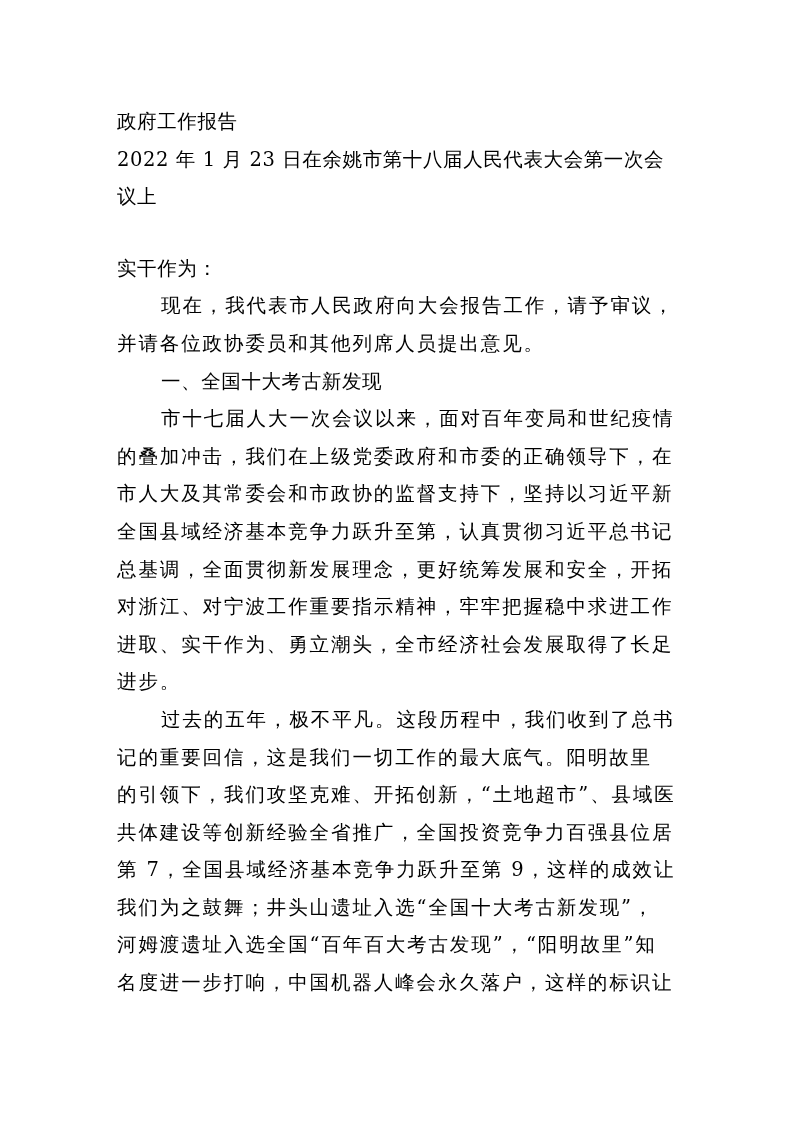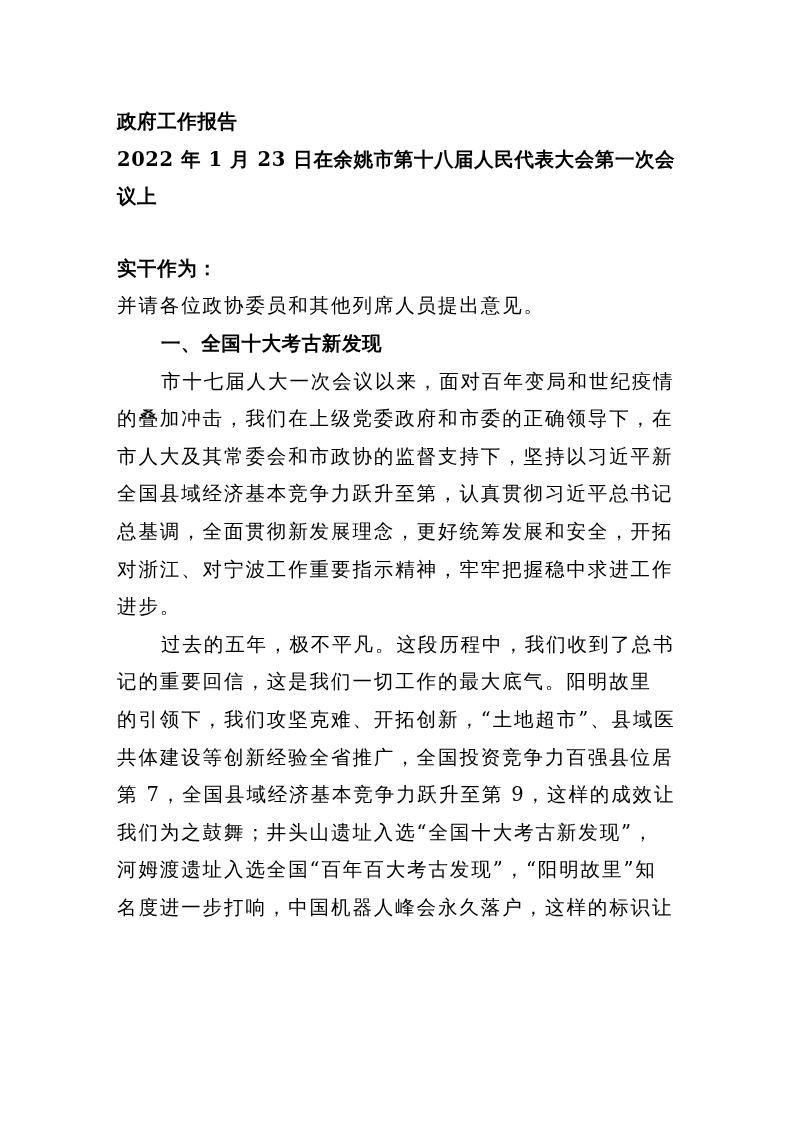--- a/index.html
+++ b/index.html
@@ -22,21 +22,21 @@
       width: 562px;
     }
     .line {
       height: 37.6px;
       line-height: 37.6px;
       font-size: 19.5px;
       white-space: nowrap;
       letter-spacing: 1.9px;
     }
     .bold {
-      font-weight: bold;
+      font-weight: normal;
       letter-spacing: 0.6px;
     }
     .indent {
       padding-left: 44px;
     }
     .spacer {
       height: 34px;
     }
   </style>
 </head>
@@ -45,32 +45,34 @@
 <div class="page">
   <div class="line bold">政府工作报告</div>
   <div class="line bold">2022 年 1 月 23 日在余姚市第十八届人民代表大会第一次会</div>
   <div class="line bold">议上</div>
 
   <div class="spacer"></div>
 
   <div class="line bold">实干作为：</div>
 
   <div>
+    <div class="line indent">现在，我代表市人民政府向大会报告工作，请予审议，</div>
     <div class="line">并请各位政协委员和其他列席人员提出意见。</div>
   </div>
 
   <div class="line bold indent">一、全国十大考古新发现</div>
 
   <div>
     <div class="line indent">市十七届人大一次会议以来，面对百年变局和世纪疫情</div>
     <div class="line">的叠加冲击，我们在上级党委政府和市委的正确领导下，在</div>
     <div class="line">市人大及其常委会和市政协的监督支持下，坚持以习近平新</div>
     <div class="line">全国县域经济基本竞争力跃升至第，认真贯彻习近平总书记</div>
     <div class="line">总基调，全面贯彻新发展理念，更好统筹发展和安全，开拓</div>
     <div class="line">对浙江、对宁波工作重要指示精神，牢牢把握稳中求进工作</div>
+    <div class="line">进取、实干作为、勇立潮头，全市经济社会发展取得了长足</div>
     <div class="line">进步。</div>
   </div>
 
   <div>
     <div class="line indent">过去的五年，极不平凡。这段历程中，我们收到了总书</div>
     <div class="line">记的重要回信，这是我们一切工作的最大底气。阳明故里</div>
     <div class="line">的引领下，我们攻坚克难、开拓创新，“土地超市”、县域医</div>
     <div class="line">共体建设等创新经验全省推广，全国投资竞争力百强县位居</div>
     <div class="line">第 7，全国县域经济基本竞争力跃升至第 9，这样的成效让</div>
     <div class="line">我们为之鼓舞；井头山遗址入选“全国十大考古新发现”，</div>

